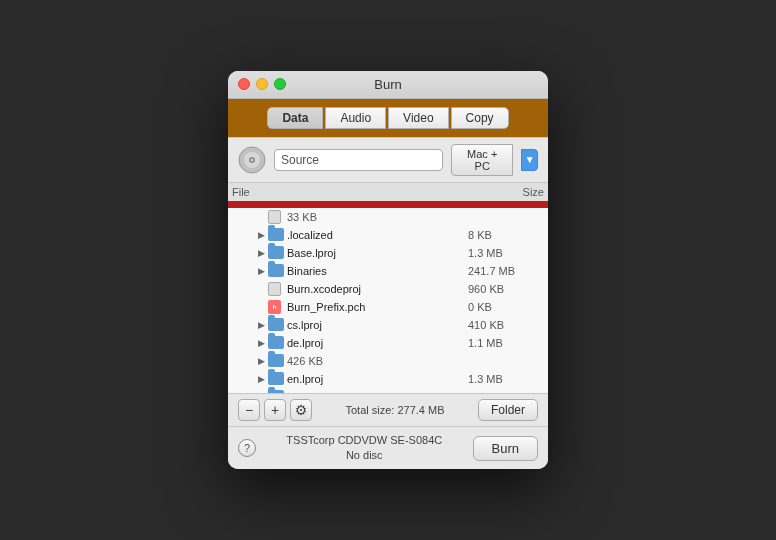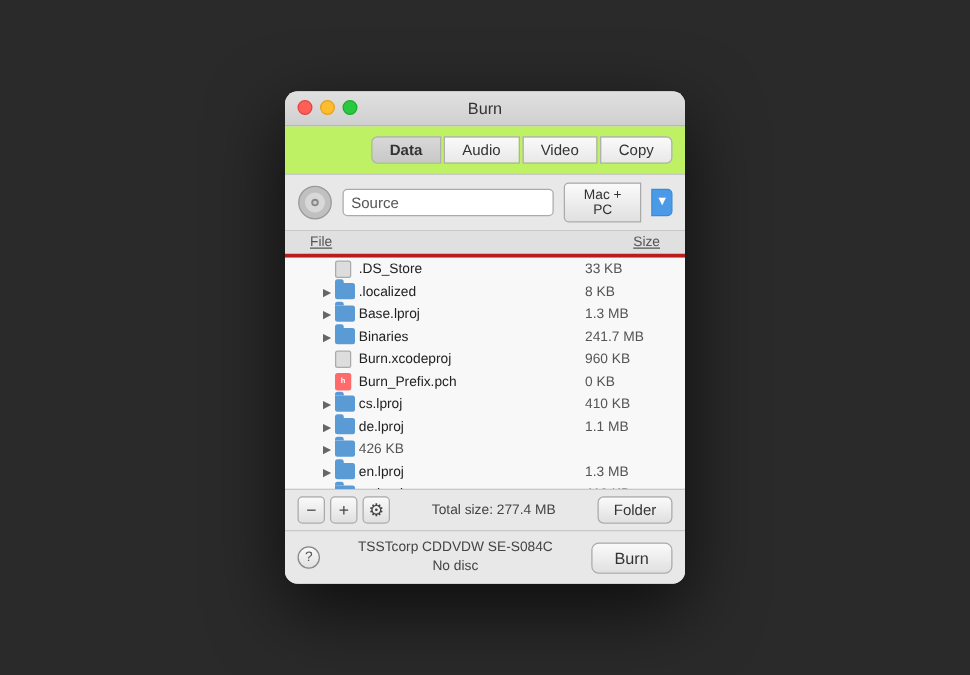--- a/index.html
+++ b/index.html
@@ -44,25 +44,25 @@
     }
     .tl-close { background: #ff5f57; border: 1px solid #e0443e; }
     .tl-min { background: #ffbd2e; border: 1px solid #dea123; }
     .tl-max { background: #28c940; border: 1px solid #1aab29; }
     .titlebar-title {
       font-size: 13px;
       font-weight: 500;
       color: #333;
     }
     .toolbar {
-      background: #bef264;
+      background: #a16207;
       padding: 8px 10px;
       border-bottom: 1px solid #c8c8c8;
       display: flex;
-      justify-content: flex-end;
+      justify-content: center;
       gap: 2px;
     }
     .tab-btn {
       padding: 3px 14px;
       font-size: 12px;
       border: 1px solid #b0b0b0;
       background: linear-gradient(to bottom, #fafafa, #e8e8e8);
       cursor: pointer;
       color: #333;
     }
@@ -111,26 +111,25 @@
       border-radius: 0 4px 4px 0;
       display: flex;
       align-items: center;
       justify-content: center;
       cursor: pointer;
       color: white;
       font-size: 10px;
     }
     .file-list-header {
       display: flex;
-      padding: 3px 20px;
+      padding: 3px 4px;
       background: #e0e0e0;
-      border-bottom: 3px solid #b91c1c;
+      border-bottom: 7px solid #b91c1c;
       font-size: 11px;
       color: #555;
-      text-decoration: underline;
     }
     .file-list-header .col-file { flex: 1; }
     .file-list-header .col-size { width: 70px; text-align: right; }
     .file-list {
       height: 185px;
       overflow-y: auto;
       background: #f8f8f8;
     }
     .file-row {
       display: flex;
@@ -303,21 +302,20 @@
   <div class="file-list-header">
     <span class="col-file">File</span>
     <span class="col-size">Size</span>
   </div>
 
   <div class="file-list" id="file-list-container">
   <div class="file-row">
     <span class="indent"></span>
     <span class="triangle"></span>
     <span class="file-icon"><span class="file-icon-generic"></span></span>
-    <span class="file-name">.DS_Store</span>
     <span class="file-size">33 KB</span>
   </div>
       <div class="file-row">
     <span class="indent"></span>
     <span class="triangle">▶</span>
     <span class="file-icon"><span class="folder-icon-img"></span></span>
     <span class="file-name">.localized</span>
     <span class="file-size">8 KB</span>
   </div>
       <div class="file-row">

